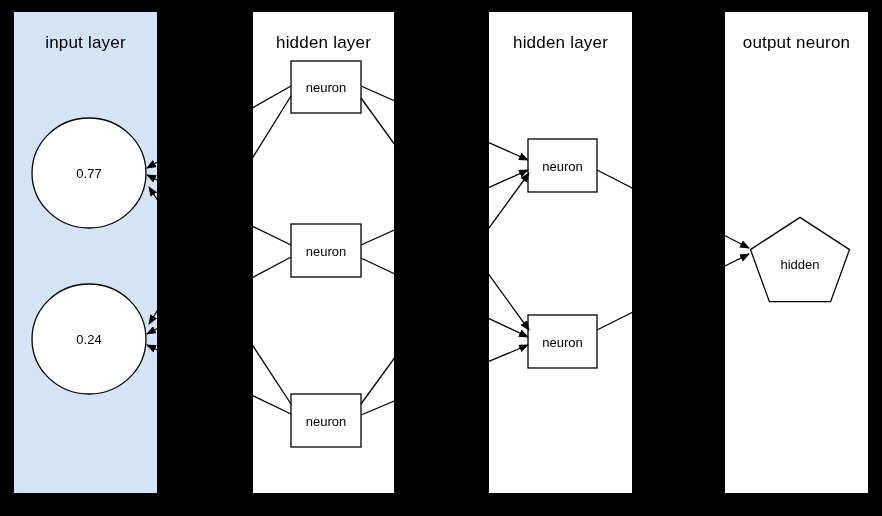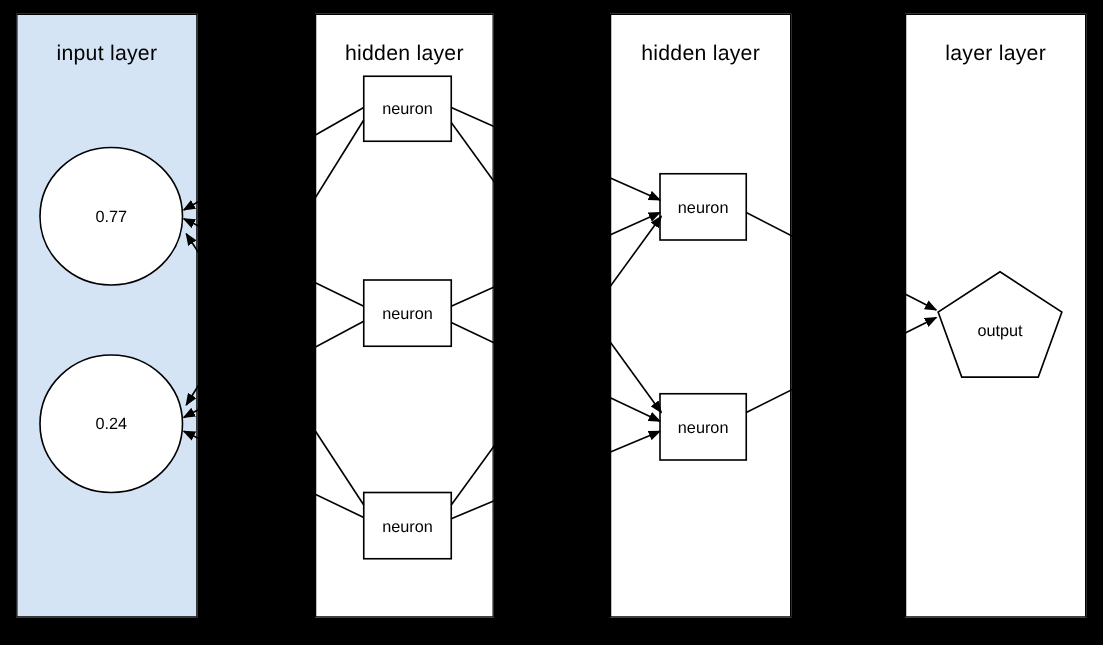--- a/index.html
+++ b/index.html
@@ -87,23 +87,23 @@
         <line x1="361" y1="258" x2="528" y2="337" stroke="#000000" stroke-width="1.3" marker-end="url(#arrowhead)"></line>
         <line x1="361" y1="415" x2="528" y2="345" stroke="#000000" stroke-width="1.3" marker-end="url(#arrowhead)"></line>
         <line x1="597" y1="170" x2="749" y2="248" stroke="#000000" stroke-width="1.3" marker-end="url(#arrowhead)"></line>
         <line x1="597" y1="330" x2="749" y2="254" stroke="#000000" stroke-width="1.3" marker-end="url(#arrowhead)"></line>
       </g>
   </svg>
   <div id="labels">
       <div class="layer-title" style="left: 13px; width: 145px; top: 33px;">input layer</div>
       <div class="layer-title" style="left: 252px; width: 143px; top: 33px;">hidden layer</div>
       <div class="layer-title" style="left: 488px; width: 145px; top: 33px;">hidden layer</div>
-      <div class="layer-title" style="left: 724px; width: 145px; top: 33px;">layer layer</div>
+      <div class="layer-title" style="left: 724px; width: 145px; top: 33px;">output neuron</div>
       <div class="node-label" style="left: 89px; top: 173px;">0.77</div>
       <div class="node-label" style="left: 89px; top: 339px;">0.24</div>
       <div class="node-label" style="left: 326px; top: 87px;">neuron</div>
       <div class="node-label" style="left: 326px; top: 250.5px;">neuron</div>
       <div class="node-label" style="left: 326px; top: 420.5px;">neuron</div>
       <div class="node-label" style="left: 562.5px; top: 165.5px;">neuron</div>
       <div class="node-label" style="left: 562.5px; top: 341.5px;">neuron</div>
-      <div class="node-label" style="left: 800px; top: 264px;">output</div>
+      <div class="node-label" style="left: 800px; top: 264px;">hidden</div>
     </div>
 </div>
 
 </body></html>

